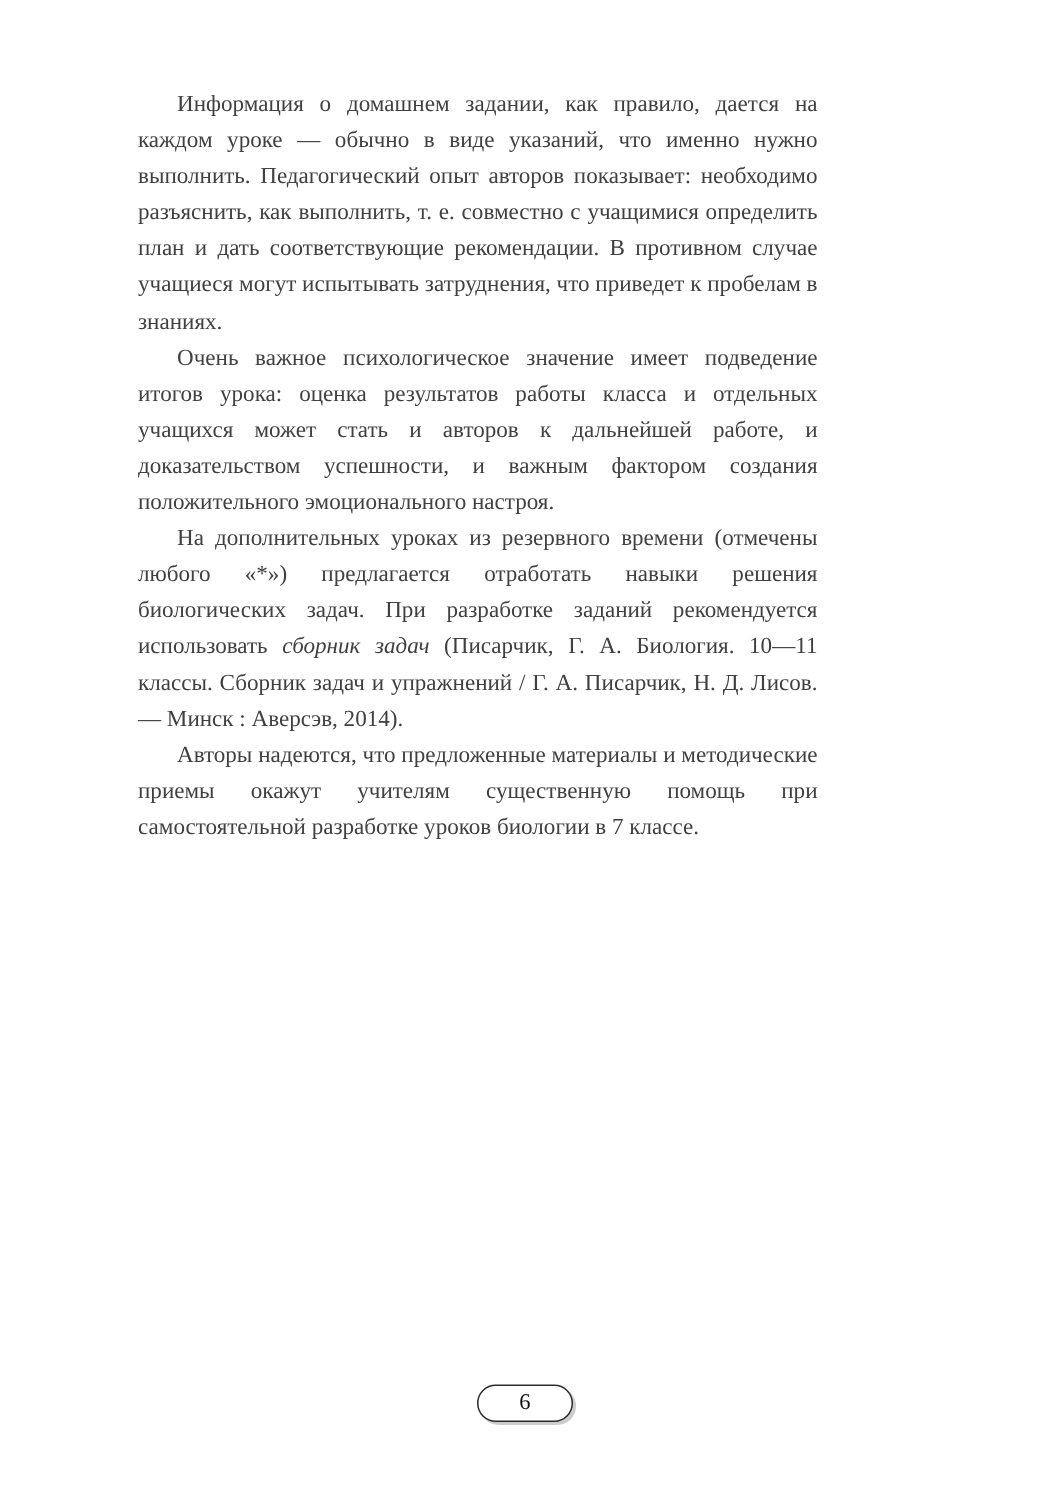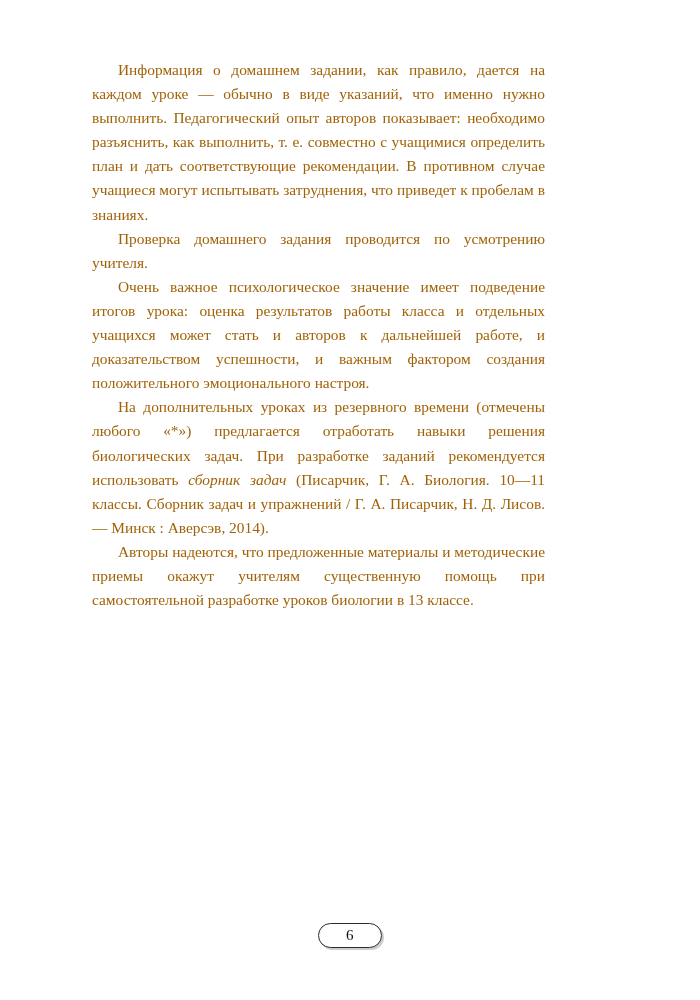--- a/index.html
+++ b/index.html
@@ -29,21 +29,21 @@
     top: 58px;
     width: 453px;
   }
 
   p.para {
     margin: 0;
     font-size: 15.4px;
     line-height: 24.1px;
     text-align: justify;
     text-indent: 26px;
-    color: #a16207;
+    color: #404040;
     -webkit-font-smoothing: antialiased;
     hyphens: manual;
   }
 
   p.para + p.para {
     margin-top: 0;
   }
 
   em.italic {
     font-style: italic;
@@ -78,28 +78,27 @@
 </style>
 </head>
 <body>
 
 <div class="page">
 
   <div class="text-block">
 
     <p class="para">Информация о домашнем задании, как правило, дается на каждом уроке — обычно в виде указаний, что именно нужно выполнить. Педагогический опыт авторов показывает: необходимо разъяснить, как выполнить, т. е. совместно с учащимися определить план и дать соответствующие рекомендации. В противном случае учащиеся могут испытывать затруднения, что приведет к пробелам в знаниях.</p>
 
-    <p class="para">Проверка домашнего задания проводится по усмотрению учителя.</p>
 
     <p class="para">Очень важное психологическое значение имеет подведение итогов урока: оценка результатов работы класса и отдельных учащихся может стать и авторов к дальнейшей работе, и доказательством успешности, и важным фактором создания положительного эмоционального настроя.</p>
 
 
     <p class="para"><span>На дополнительных уроках из резервного времени (отмечены любого «*») предлагается отработать навыки решения биологических задач. При разработке заданий рекомендуется использовать </span><em class="italic">сборник задач</em><span> (Писарчик, Г. А. Биология. 10—11 классы. Сборник задач и упражнений / Г. А. Писарчик, Н. Д. Лисов. — Минск : Аверсэв, 2014).</span></p>
 
-    <p class="para">Авторы надеются, что предложенные материалы и методические приемы окажут учителям существенную помощь при самостоятельной разработке уроков биологии в 13 классе.</p>
+    <p class="para">Авторы надеются, что предложенные материалы и методические приемы окажут учителям существенную помощь при самостоятельной разработке уроков биологии в 7 классе.</p>
 
   </div>
 
   <div class="footer">
     <div class="page-number-badge">6</div>
   </div>
 
 </div>
 
 </body></html>

